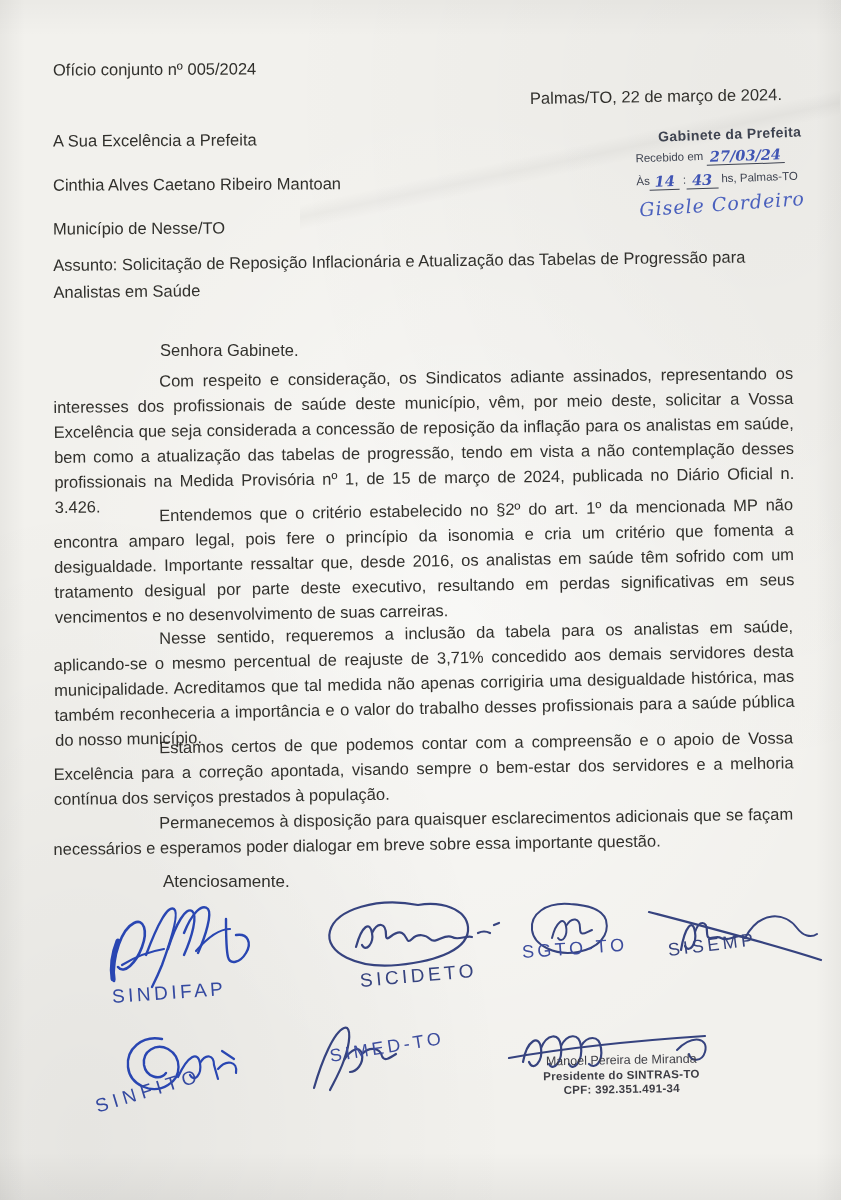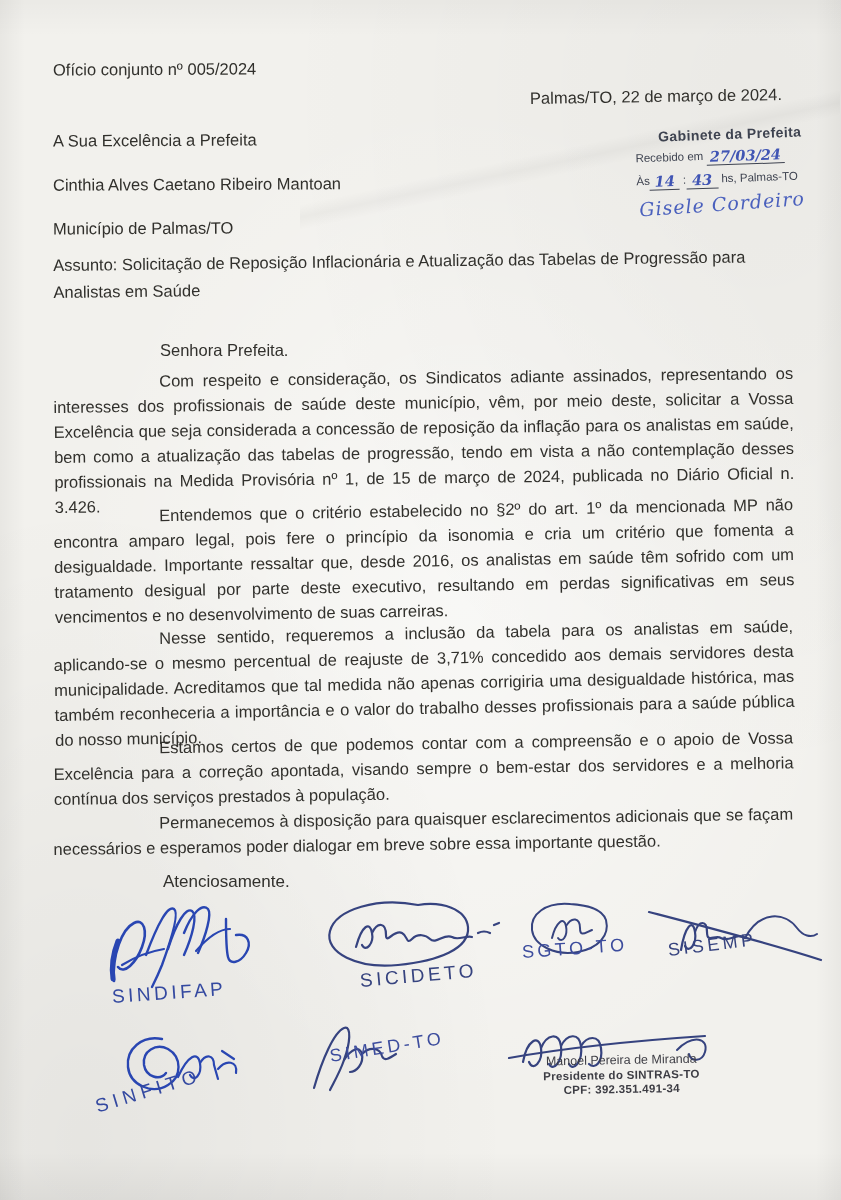--- a/index.html
+++ b/index.html
@@ -76,38 +76,38 @@
 </head>
 <body>
 
 <div class="paper">
 
   <div class="abs doc-number">Ofício conjunto nº 005/2024</div>
   <div class="abs date-line">Palmas/TO, 22 de março de 2024.</div>
 
   <div class="abs recip recip1">A Sua Excelência a Prefeita</div>
   <div class="abs recip recip2">Cinthia Alves Caetano Ribeiro Mantoan</div>
-  <div class="abs recip recip3">Município de Palmas/TO</div>
+  <div class="abs recip recip3">Município de Nesse/TO</div>
 
   <div class="abs stamp">
     <div class="stamp-title">Gabinete da Prefeita</div>
     <div class="stamp-row">
       <span>Recebido em</span>
       <span class="fill fill-date"><span class="hand">27/03/24</span></span>
     </div>
     <div class="stamp-row">
       <span>Às</span><span class="fill fill-h"><span class="hand">14</span></span>
       <span>:</span><span class="fill fill-m"><span class="hand">43</span></span>
       <span>hs, Palmas-TO</span>
     </div>
     <div class="stamp-sign">Gisele Cordeiro</div>
   </div>
 
   <p class="abs subject">Assunto: Solicitação de Reposição Inflacionária e Atualização das Tabelas de Progressão para Analistas em Saúde</p>
-  <p class="abs salutation">Senhora Prefeita.</p>
+  <p class="abs salutation">Senhora Gabinete.</p>
 
   <p class="abs para p1">Com respeito e consideração, os Sindicatos adiante assinados, representando os interesses dos profissionais de saúde deste município, vêm, por meio deste, solicitar a Vossa Excelência que seja considerada a concessão de reposição da inflação para os analistas em saúde, bem como a atualização das tabelas de progressão, tendo em vista a não contemplação desses profissionais na Medida Provisória nº 1, de 15 de março de 2024, publicada no Diário Oficial n. 3.426.</p>
   <p class="abs para p2">Entendemos que o critério estabelecido no §2º do art. 1º da mencionada MP não encontra amparo legal, pois fere o princípio da isonomia e cria um critério que fomenta a desigualdade. Importante ressaltar que, desde 2016, os analistas em saúde têm sofrido com um tratamento desigual por parte deste executivo, resultando em perdas significativas em seus vencimentos e no desenvolvimento de suas carreiras.</p>
   <p class="abs para p3">Nesse sentido, requeremos a inclusão da tabela para os analistas em saúde, aplicando-se o mesmo percentual de reajuste de 3,71% concedido aos demais servidores desta municipalidade. Acreditamos que tal medida não apenas corrigiria uma desigualdade histórica, mas também reconheceria a importância e o valor do trabalho desses profissionais para a saúde pública do nosso município.</p>
   <p class="abs para p4">Estamos certos de que podemos contar com a compreensão e o apoio de Vossa Excelência para a correção apontada, visando sempre o bem-estar dos servidores e a melhoria contínua dos serviços prestados à população.</p>
   <p class="abs para p5">Permanecemos à disposição para quaisquer esclarecimentos adicionais que se façam necessários e esperamos poder dialogar em breve sobre essa importante questão.</p>
 
   <p class="abs closing">Atenciosamente.</p>
 
   <svg class="abs sig ink1" style="left:108px;top:893px" width="175" height="100" viewBox="0 0 175 100">

